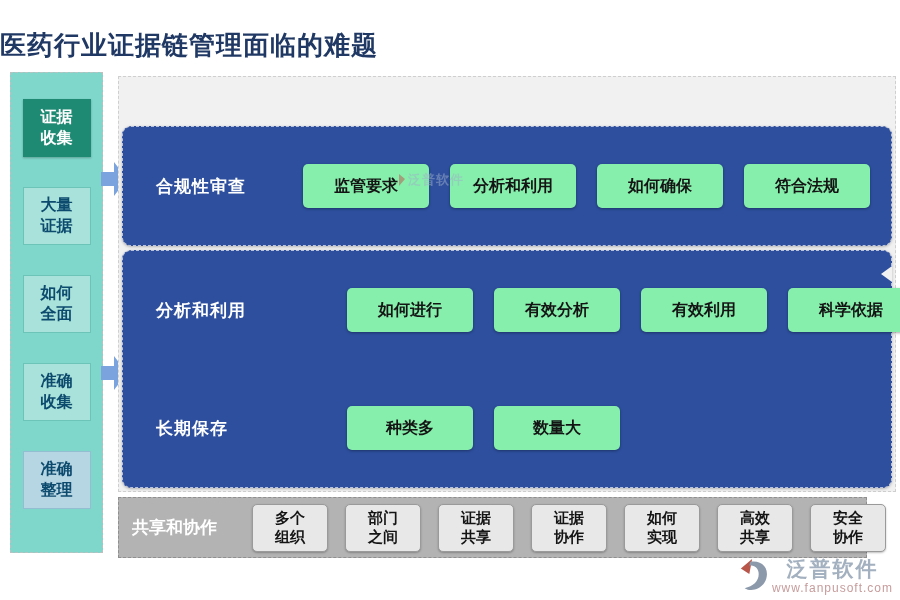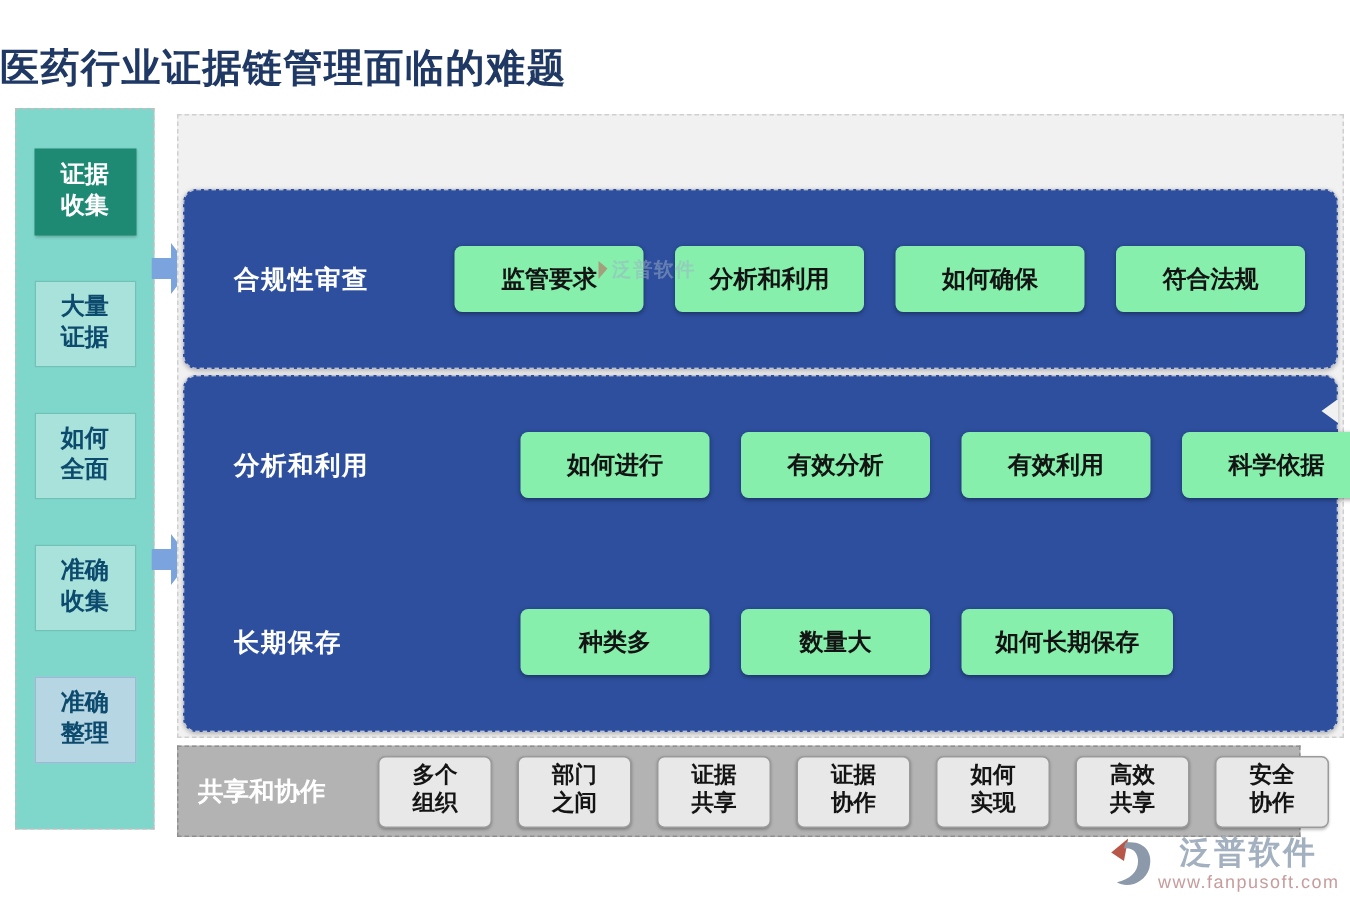--- a/index.html
+++ b/index.html
@@ -53,21 +53,21 @@
              opacity:.5;pointer-events:none;}
   .watermark .wm-mark{width:0;height:0;border-left:6px solid #c0504d;
                       border-top:5px solid transparent;border-bottom:7px solid transparent;}
   .watermark .wm-text{font-size:13px;color:#9fb0c8;font-weight:bold;letter-spacing:1px;}
 
   
   .gray-bar{position:absolute;left:118px;top:497px;width:749px;height:61px;
             background:#b3b3b3;border:1px dashed #8f8f8f;box-sizing:border-box;
             display:flex;align-items:center;}
   .gray-bar .row-label{width:120px;padding-left:13px;letter-spacing:0;}
-  .gray-chips{display:flex;gap:17px;align-items:center;font-family:Liberation Mono, monospace;}
+  .gray-chips{display:flex;gap:17px;align-items:center;}
   .gray-chip{width:74px;height:46px;background:#e8e8e8;border:1px solid #9a9a9a;border-radius:5px;
              display:flex;align-items:center;justify-content:center;flex:none;
              font-size:15px;font-weight:bold;color:#141414;text-align:center;
              white-space:pre-line;line-height:1.25;box-shadow:0 1px 2px rgba(0,0,0,.25);}
 
   
   .brand{position:absolute;right:7px;bottom:5px;display:flex;align-items:flex-start;gap:2px;}
   .brand-texts{display:flex;flex-direction:column;align-items:center;}
   .brand-name{font-size:21px;font-weight:bold;color:#a3b0bf;letter-spacing:2px;line-height:1.1;}
   .brand-url{font-size:12px;color:#c79c9c;letter-spacing:1px;margin-top:1px;}
@@ -126,21 +126,20 @@
         <div class="chip">有效分析</div>
         <div class="chip">有效利用</div>
         <div class="chip">科学依据</div>
       </div>
     </div>
     <div class="row">
       <div class="row-label">长期保存</div>
       <div class="chips">
         <div class="chip">种类多</div>
         <div class="chip">数量大</div>
-        <div class="chip wide">如何长期保存</div>
       </div>
     </div>
   </div>
 
   <div class="gray-bar">
     <div class="row-label">共享和协作</div>
     <div class="gray-chips">
       <div class="gray-chip">多个
 组织</div>
       <div class="gray-chip">部门

